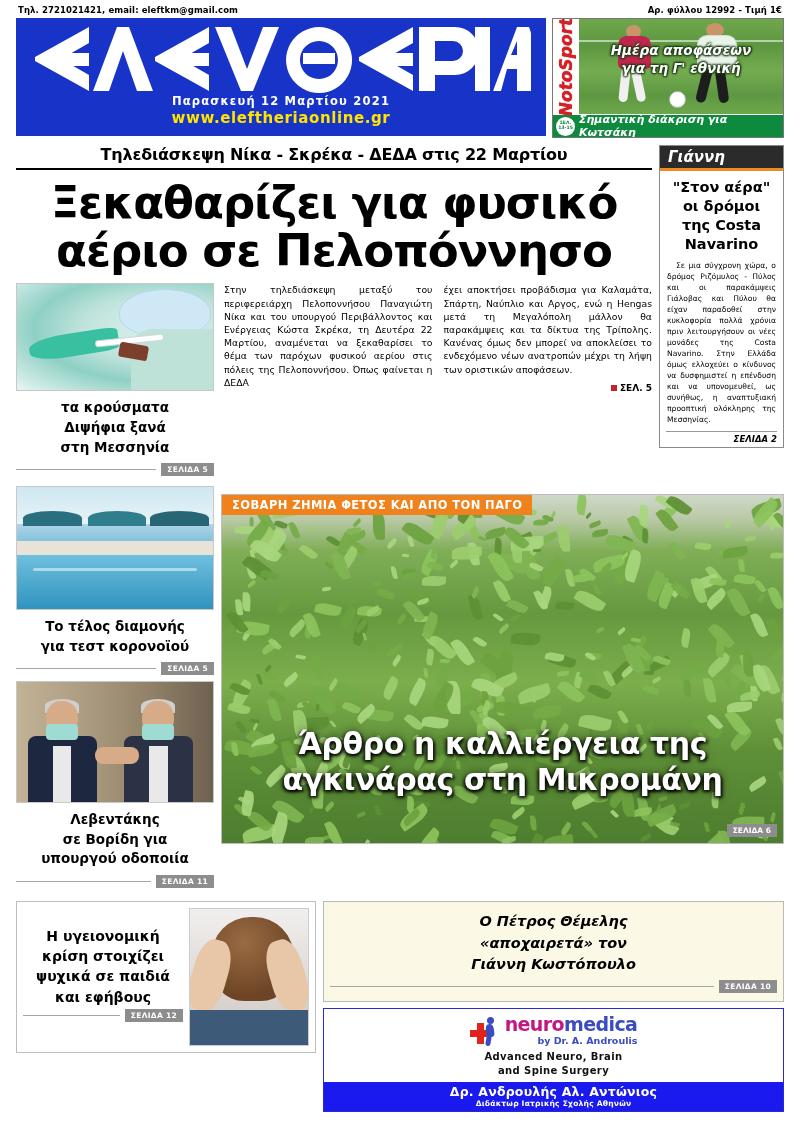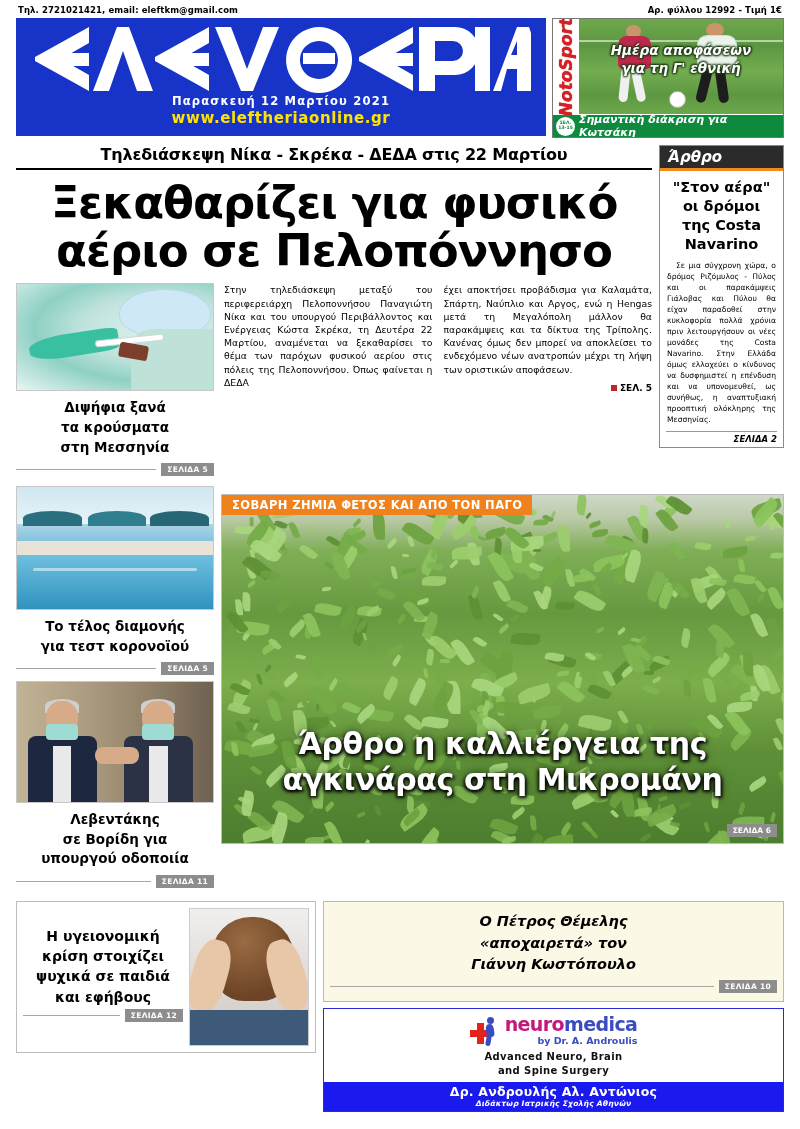--- a/index.html
+++ b/index.html
@@ -190,21 +190,21 @@
   .figure .fl{position:absolute;left:4px;top:18px;width:5px;height:11px;background:#3b4cc0;
     border-radius:3px;transform:rotate(10deg);}
   .neuro-word{line-height:1;}
   .neuro-word .n1{font-size:19px;font-weight:bold;color:#c2187f;letter-spacing:-.6px;}
   .neuro-word .n2{font-size:19px;font-weight:bold;color:#3b4cc0;letter-spacing:-.6px;}
   .neuro-by{text-align:right;font-size:9.5px;font-weight:bold;color:#3b4cc0;margin-top:1px;}
   .neuro-sub{text-align:center;font-size:10px;font-weight:bold;color:#111;line-height:1.34;
     letter-spacing:.4px;padding:3px 4px 5px;}
   .neuro-blue{background:#1a1aee;color:#fff;text-align:center;padding:2px 3px 3px;}
   .neuro-blue .a{font-size:12.5px;font-weight:bold;letter-spacing:.2px;}
-  .neuro-blue .b{font-size:7.6px;font-weight:bold;letter-spacing:.2px;font-style:italic;}
+  .neuro-blue .b{font-size:7.6px;font-weight:bold;letter-spacing:.2px;}
 </style>
 </head>
 <body>
 
 <div class="page">
 
   <div class="topline">
     <span>Τηλ. 2721021421, email: eleftkm@gmail.com</span>
     <span>Αρ. φύλλου 12992 - Τιμή 1€</span>
   </div>
@@ -293,22 +293,22 @@
         <div class="lead-photo">
           <div class="ph ph-covid">
             <div class="cap"></div>
               <div class="gown"></div>
             <div class="glove"></div>
               <div class="swab"></div>
               <div class="mask"></div>
           </div>
           <div class="cap-box">
             <div class="cap-txt">
+              <div>τα κρούσματα</div>
               <div>Διψήφια ξανά</div>
-              <div>τα κρούσματα</div>
               <div>στη Μεσσηνία</div>
             </div>
             <div class="sel-row">
               <div class="sel-line"></div>
               <div class="sel-tag">ΣΕΛΙΔΑ 5</div>
             </div>
           </div>
         </div>
 
         <div class="lead-cols">
@@ -320,21 +320,21 @@
             <p style="text-align:right;margin-top:5px;">
               <span class="selmark"></span><span class="sel-inline">ΣΕΛ. 5</span>
             </p>
           </div>
         </div>
       </div>
     </div>
 
     <div class="col-right">
       <div class="artbox">
-        <div class="artbox-hd">Άρθρο</div>
+        <div class="artbox-hd">Γιάννη</div>
         <div class="artbox-title">
           <div>"Στον αέρα"</div>
           <div>οι δρόμοι</div>
           <div>της Costa</div>
           <div>Navarino</div>
         </div>
         <div class="artbox-body">
           <p>Σε μια σύγχρονη χώρα, ο δρόμος Ριζόμυλος - Πύλος και οι παρακάμψεις Γιάλοβας και Πύλου θα είχαν παραδοθεί στην κυκλοφορία πολλά χρόνια πριν λειτουργήσουν οι νέες μονάδες της Costa Navarino. Στην Ελλάδα όμως ελλοχεύει ο κίνδυνος να δυσφημιστεί η επένδυση και να υπονομευθεί, ως συνήθως, η αναπτυξιακή προοπτική ολόκληρης της Μεσσηνίας.</p>
         </div>
         <div class="artbox-sel">ΣΕΛΙΔΑ 2</div>

